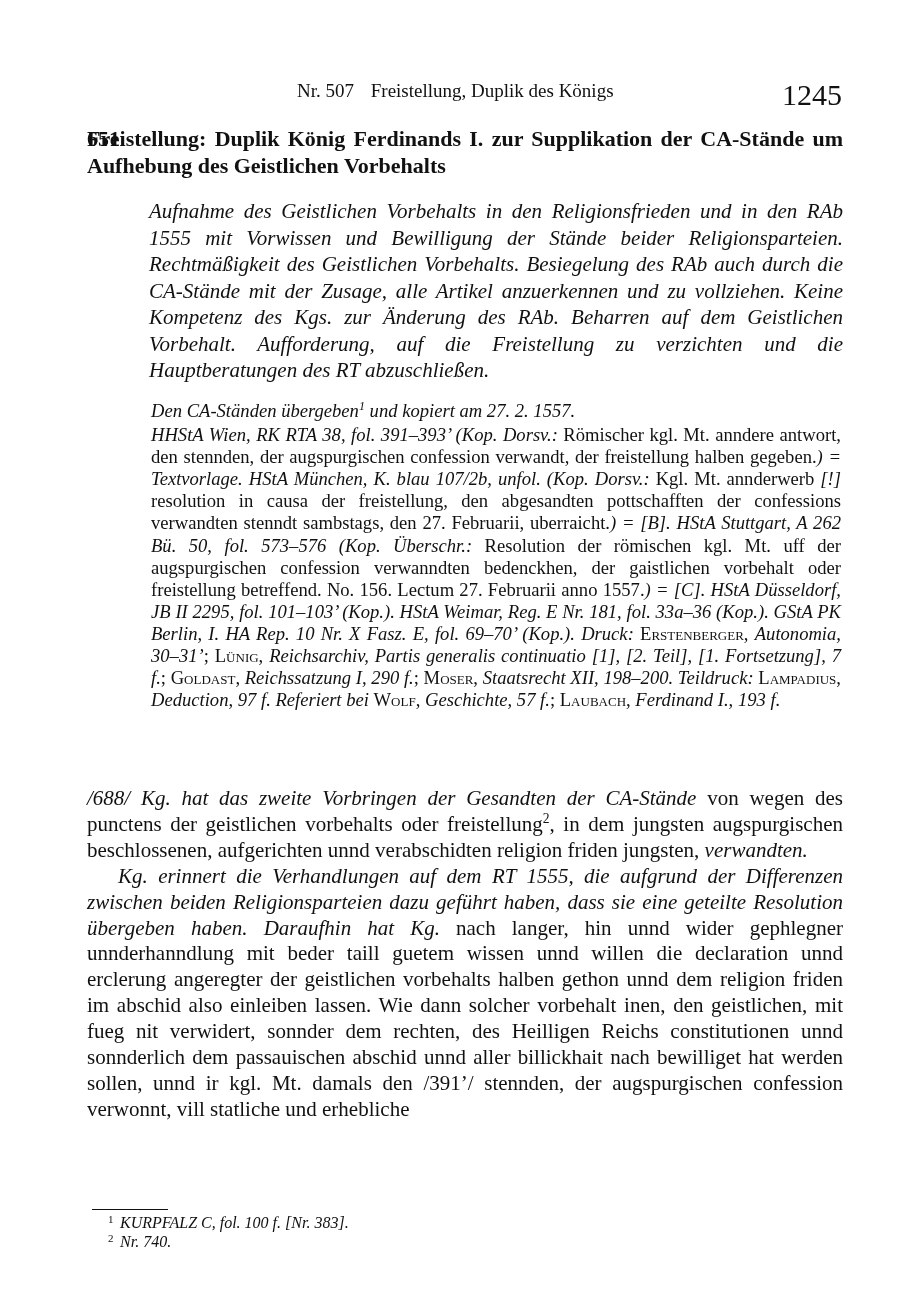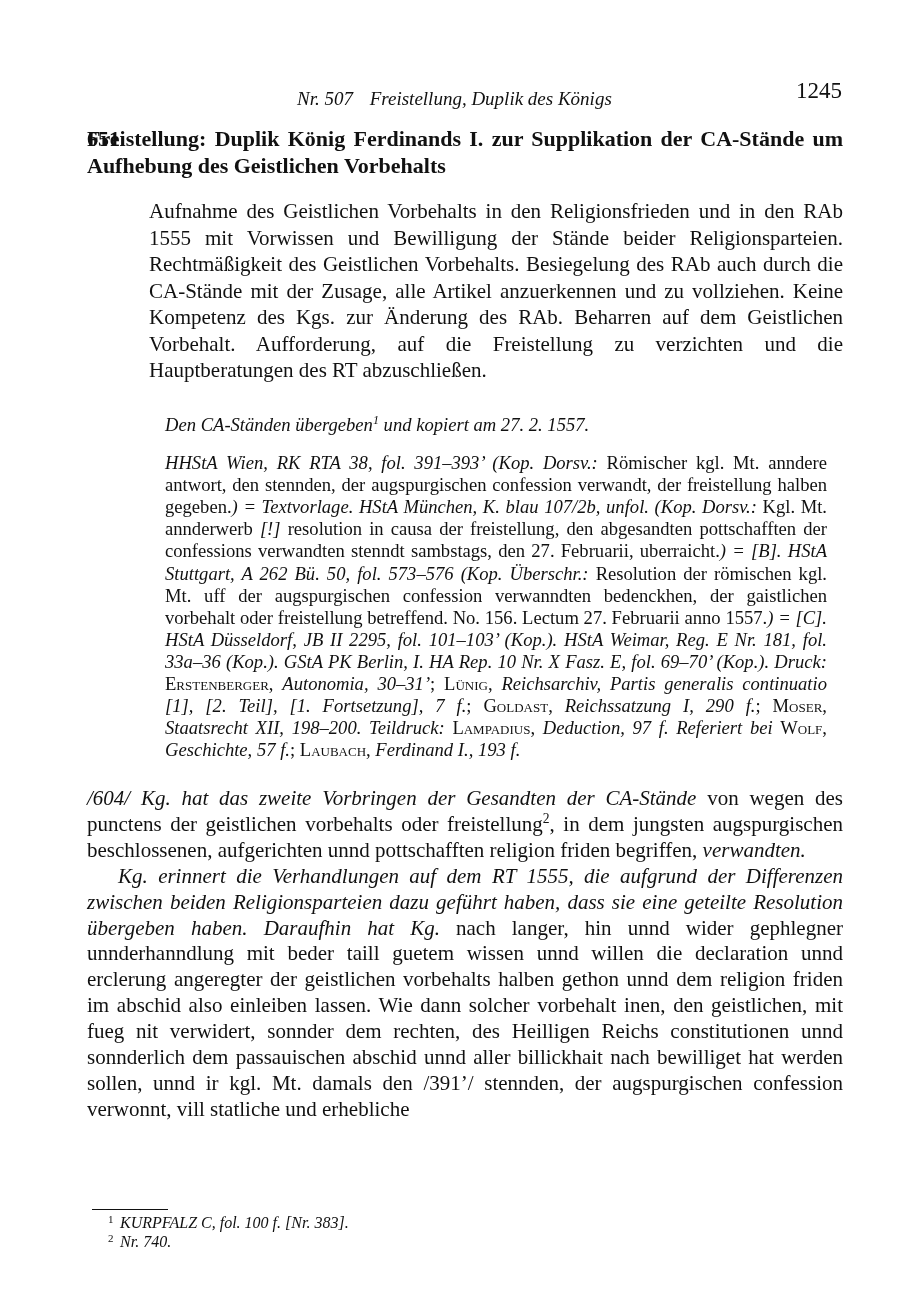--- a/index.html
+++ b/index.html
@@ -5,43 +5,43 @@
     html, body { margin: 0; padding: 0; background: #ffffff; }
     body {
       width: 900px; height: 1300px; position: relative; overflow: hidden;
       font-family: "Liberation Serif", "DejaVu Serif", serif;
       color: #111111;
     }
     .page-header {
       position: absolute; left: 297px; top: 80px; width: 545px; height: 28px;
       font-size: 19px;
     }
-    .page-header .hdr-title { position: absolute; left: 0; top: 8px; font-style: italic; }
-    .page-header .hdr-num { position: absolute; right: 0; top: -2px; font-size: 23px; }
+    .page-header .hdr-title { position: absolute; left: 0; top: 0; }
+    .page-header .hdr-num { position: absolute; right: 0; top: -2px; font-size: 30px; }
     .hdr-title .nr { margin-right: 12px; }
 
     .doc-heading {
       position: absolute; left: 87px; top: 125px; width: 756px;
       font-size: 22px; font-weight: bold; line-height: 27px;
     }
     .doc-heading .num { position: absolute; left: 0; top: 0; }
     .doc-heading .title { display: block; text-align: justify; text-align-last: left; }
 
     .regest {
       position: absolute; left: 149px; top: 198px; width: 694px;
-      font-size: 21px; line-height: 26.5px;
+      font-size: 21px; font-style: italic; line-height: 26.5px;
       text-align: justify;
     }
     .regest p { margin: 0; }
 
     .apparatus {
       position: absolute; left: 149px; top: 398px; width: 694px;
       font-size: 18.6px; line-height: 22.1px; text-align: justify;
     }
-    .apparatus p { margin: 16px; }
+    .apparatus p { margin: 2px; }
     .i { font-style: italic; }
     .sc { font-variant: small-caps; }
     sup { font-size: 65%; line-height: 0; }
 
     .body-text {
       position: absolute; left: 87px; top: 786px; width: 756px;
       font-size: 21px; line-height: 25.9px; text-align: justify;
     }
     .body-text p { margin: 0; }
     .body-text p.indent { text-indent: 31px; }
@@ -76,21 +76,21 @@
 <div class="regest">
   <p>Aufnahme des Geistlichen Vorbehalts in den Religionsfrieden und in den RAb 1555 mit Vorwissen und Bewilligung der Stände beider Religionsparteien. Rechtmäßigkeit des Geistlichen Vorbehalts. Besiegelung des RAb auch durch die CA-Stände mit der Zusage, alle Artikel anzuerkennen und zu vollziehen. Keine Kompetenz des Kgs. zur Änderung des RAb. Beharren auf dem Geistlichen Vorbehalt. Aufforderung, auf die Freistellung zu verzichten und die Hauptberatungen des RT abzuschließen.</p>
 </div>
 
 <div class="apparatus">
   <p class="i"><span>Den CA-Ständen übergeben</span><sup>1</sup><span> und kopiert am 27. 2. 1557.</span></p>
   <p id="sources"><span class="i">HHStA Wien, RK RTA 38, fol. 391–393’ (Kop. Dorsv.: </span><span>Römischer kgl. Mt. anndere antwort, den stennden, der augspurgischen confession verwandt, der freistellung halben gegeben.</span><span class="i">) = Textvorlage. HStA München, K. blau 107/2b, unfol. (Kop. Dorsv.: </span><span>Kgl. Mt. annderwerb </span><span class="i">[!] </span><span>resolution in causa der freistellung, den abgesandten pottschafften der confessions verwandten stenndt sambstags, den 27. Februarii, uberraicht.</span><span class="i">) = [B]. HStA Stuttgart, A 262 Bü. 50, fol. 573–576 (Kop. Überschr.: </span><span>Resolution der römischen kgl. Mt. uff der augspurgischen confession verwanndten bedenckhen, der gaistlichen vorbehalt oder freistellung betreffend. No. 156. Lectum 27. Februarii anno 1557.</span><span class="i">) = [C]. HStA Düsseldorf, JB II 2295, fol. 101–103’ (Kop.). HStA Weimar, Reg. E Nr. 181, fol. 33a–36 (Kop.). GStA PK Berlin, I. HA Rep. 10 Nr. X Fasz. E, fol. 69–70’ (Kop.). Druck: </span><span class="sc">Erstenberger</span><span>, </span><span class="i">Autonomia, 30–31’</span><span>; </span><span class="sc">Lünig</span><span>, </span><span class="i">Reichsarchiv, Partis generalis continuatio [1], [2. Teil], [1. Fortsetzung], 7 f.</span><span>; </span><span class="sc">Goldast</span><span>, </span><span class="i">Reichssatzung I, 290 f.</span><span>; </span><span class="sc">Moser</span><span>, </span><span class="i">Staatsrecht XII, 198–200. Teildruck: </span><span class="sc">Lampadius</span><span>, </span><span class="i">Deduction, 97 f. Referiert bei </span><span class="sc">Wolf</span><span>, </span><span class="i">Geschichte, 57 f.</span><span>; </span><span class="sc">Laubach</span><span>, </span><span class="i">Ferdinand I., 193 f.</span></p>
 </div>
 
 <div class="body-text">
-  <p><span class="i">/604/ Kg. hat das zweite Vorbringen der Gesandten der CA-Stände</span><span> von wegen des punctens der geistlichen vorbehalts oder freistellung</span><sup>2</sup><span>, in dem jungsten augspurgischen beschlossenen, aufgerichten unnd pottschafften religion friden begriffen, </span><span class="i">verwandten.</span></p>
+  <p><span class="i">/688/ Kg. hat das zweite Vorbringen der Gesandten der CA-Stände</span><span> von wegen des punctens der geistlichen vorbehalts oder freistellung</span><sup>2</sup><span>, in dem jungsten augspurgischen beschlossenen, aufgerichten unnd verabschidten religion friden jungsten, </span><span class="i">verwandten.</span></p>
   <p class="indent"><span class="i">Kg. erinnert die Verhandlungen auf dem RT 1555, die aufgrund der Differenzen zwischen beiden Religionsparteien dazu geführt haben, dass sie eine geteilte Resolution übergeben haben. Daraufhin hat Kg.</span><span> nach langer, hin unnd wider gephlegner unnderhanndlung mit beder taill guetem wissen unnd willen die declaration unnd erclerung angeregter der geistlichen vorbehalts halben gethon unnd dem religion friden im abschid also einleiben lassen. Wie dann solcher vorbehalt inen, den geistlichen, mit fueg nit verwidert, sonnder dem rechten, des Heilligen Reichs constitutionen unnd sonnderlich dem passauischen abschid unnd aller billickhait nach bewilliget hat werden sollen, unnd ir kgl. Mt. damals den /391’/ stennden, der augspurgischen confession verwonnt, vill statliche und erhebliche</span></p>
 </div>
 
 <div class="fn-rule"></div>
 <div class="footnotes">
   <div class="fn">
     <span class="fn-mark">1</span>
     <span class="i">KURPFALZ C, fol. 100 f. [Nr. 383].</span>
   </div>
   <div class="fn">

